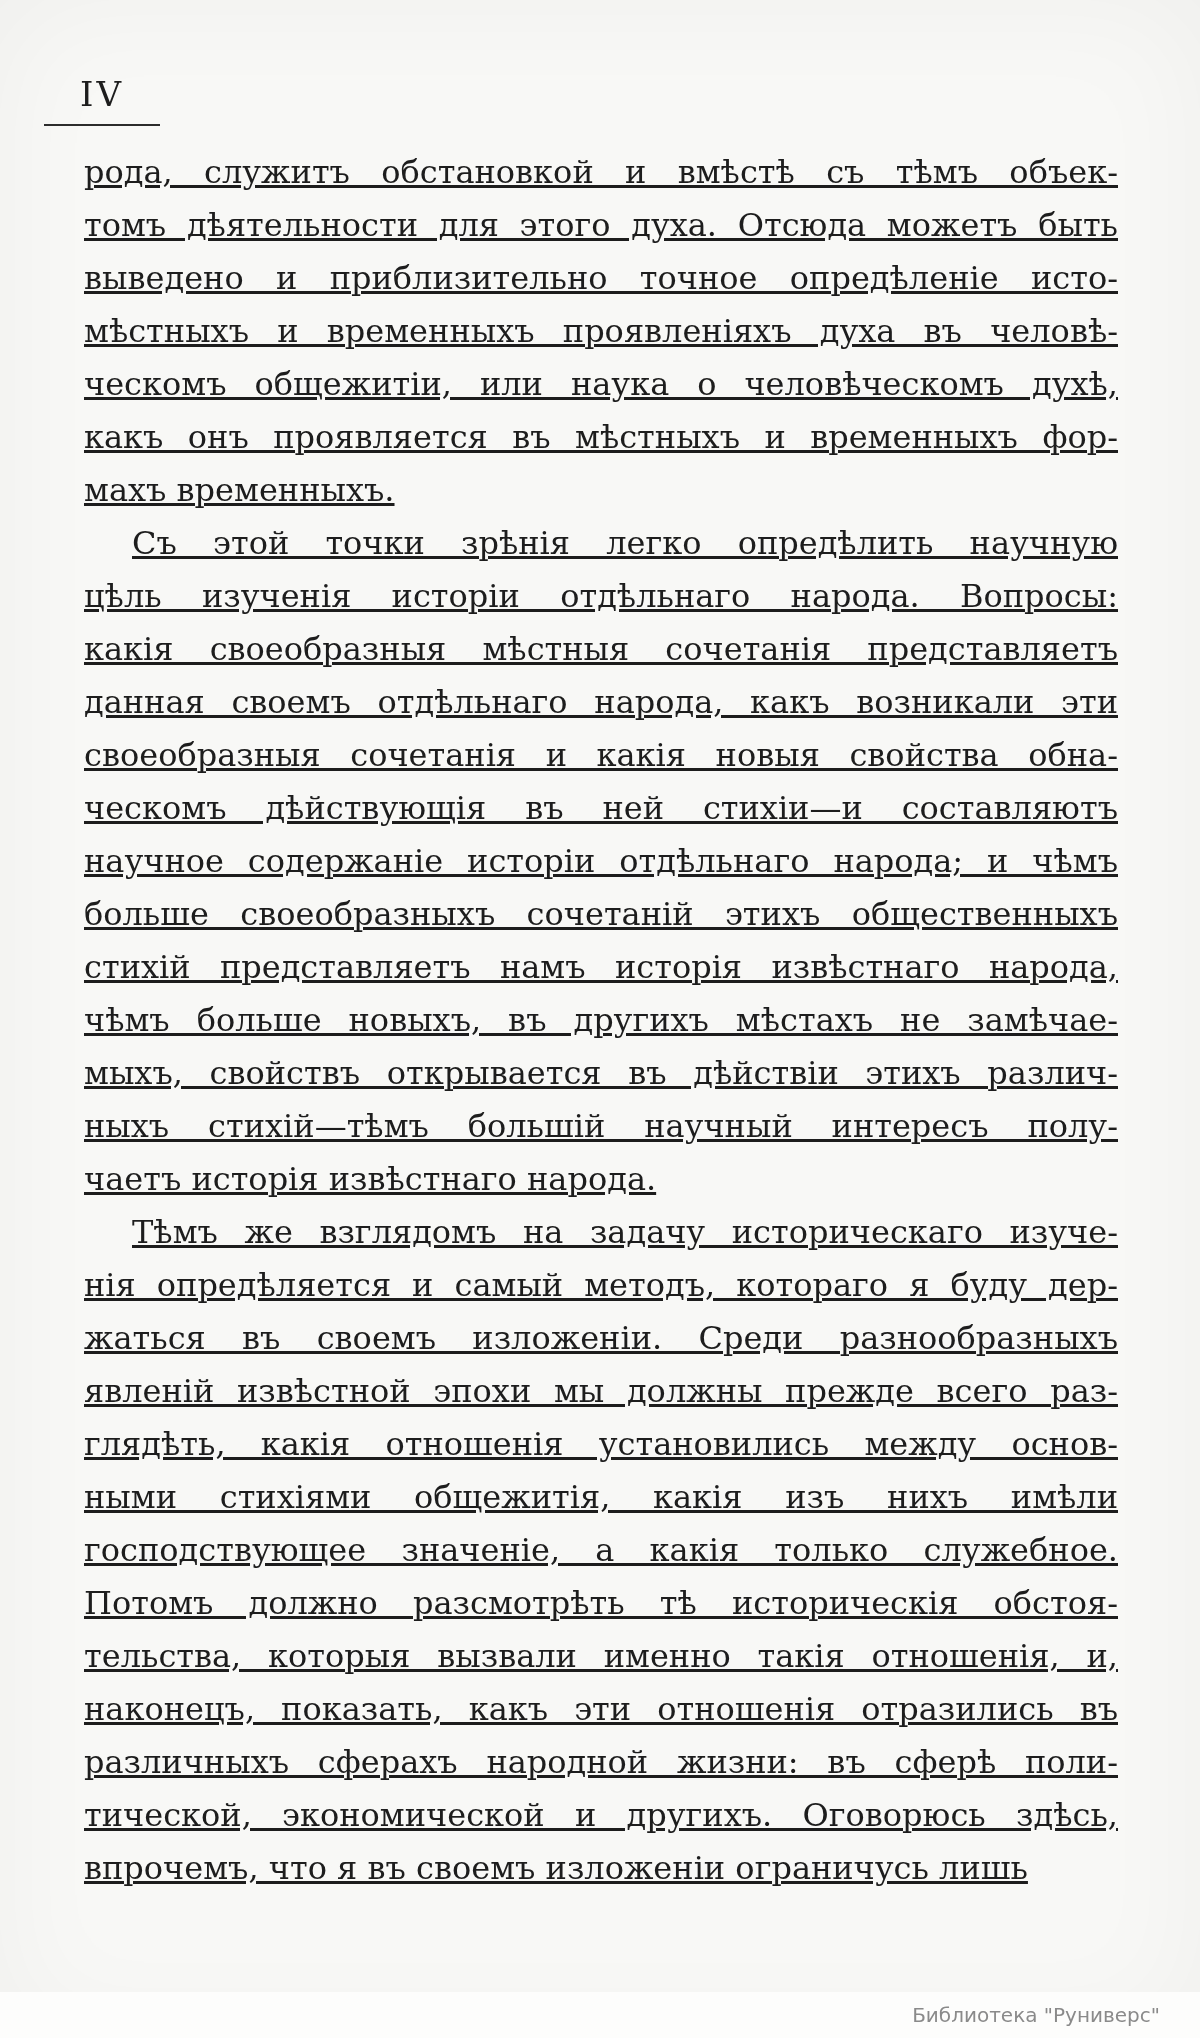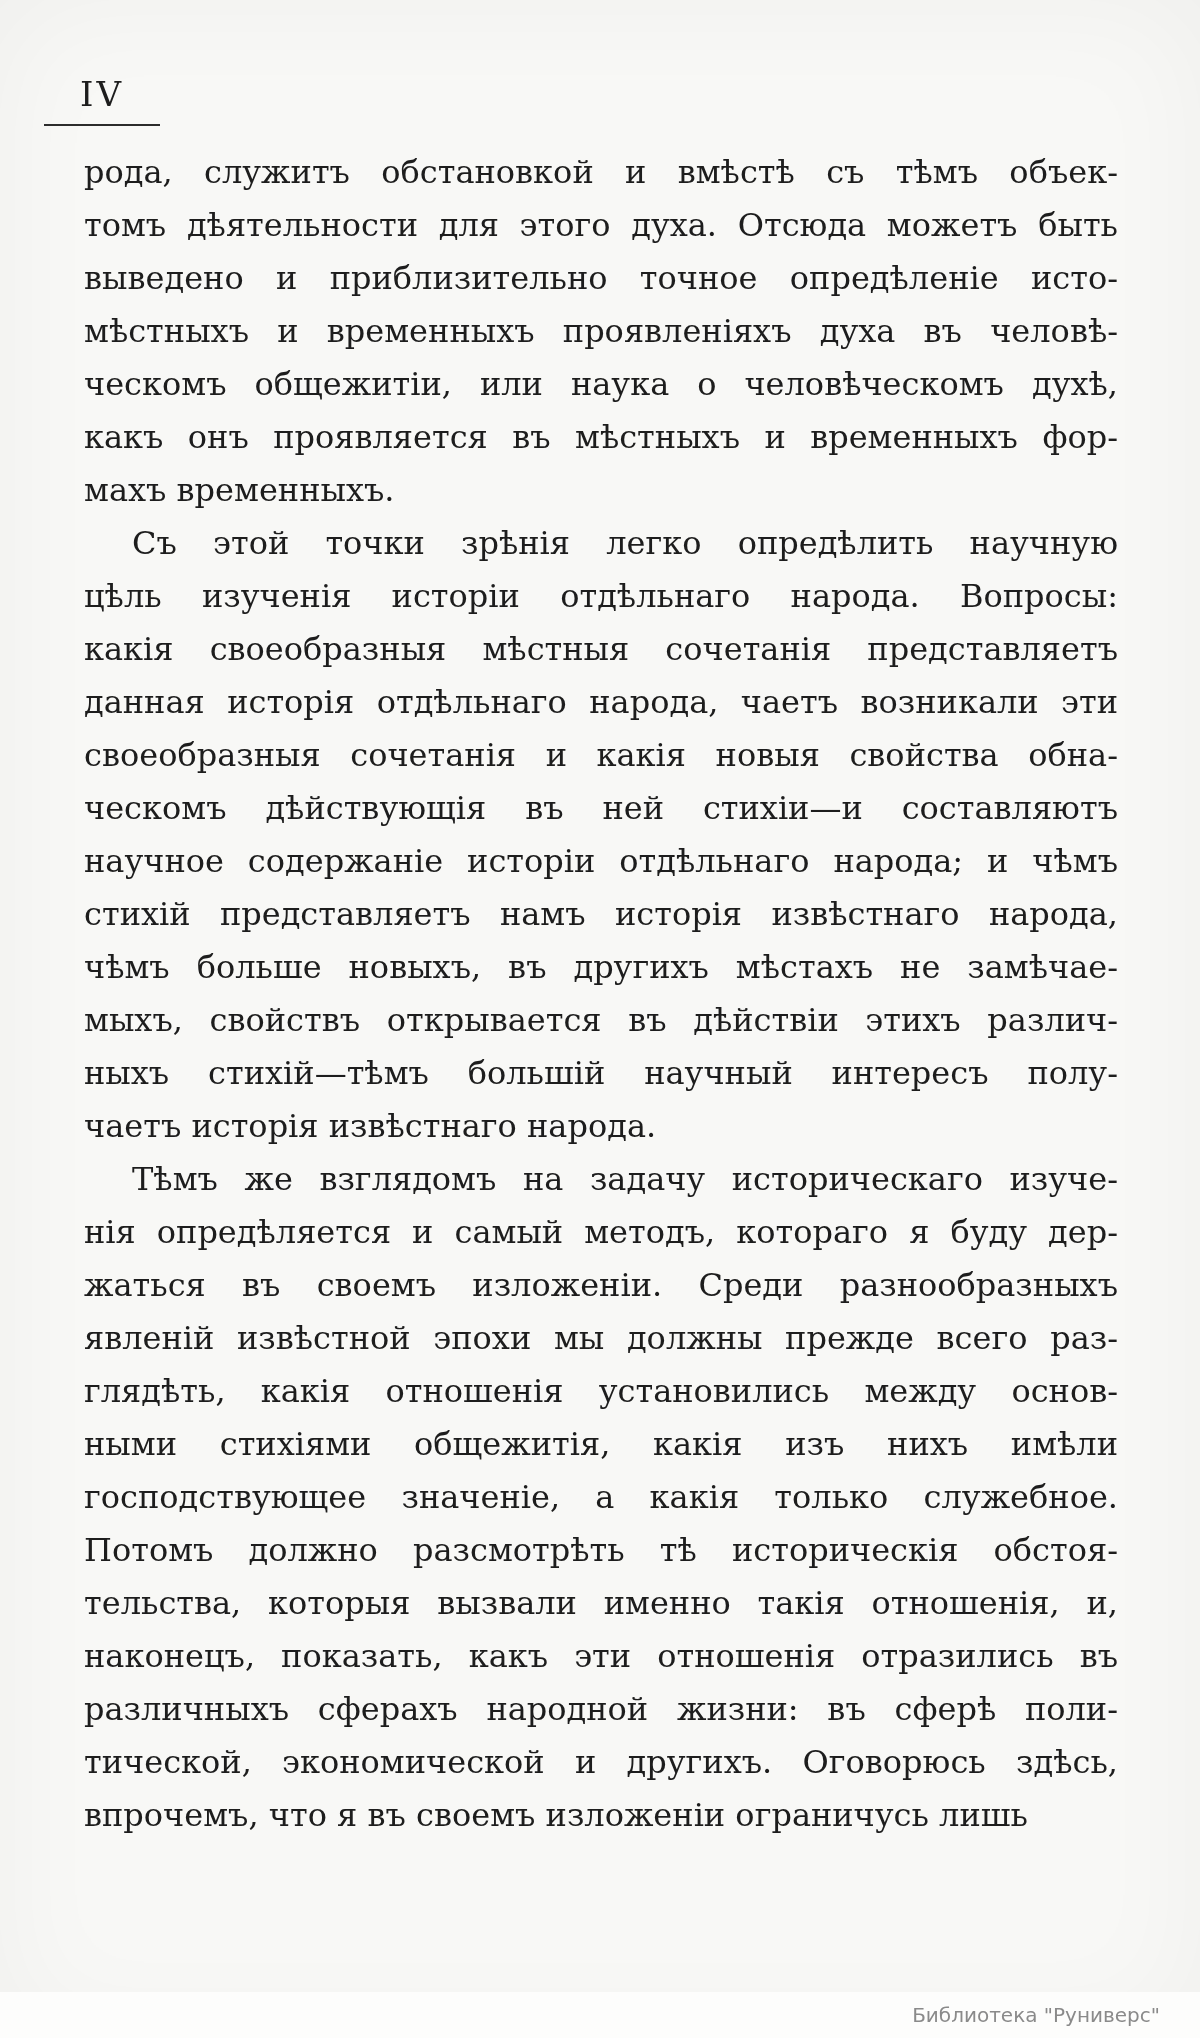--- a/index.html
+++ b/index.html
@@ -31,21 +31,21 @@
     border-bottom: 2px solid #2c2c2c;
   }
   .body-text {
     position: absolute;
     top: 146px;
     left: 84px;
     right: 82px;
     font-size: 32px;
     line-height: 53px;
   }
-  .paragraph { margin: 0; }
+  .paragraph { margin: 0; text-decoration: underline; }
   .line {
     text-align: justify;
     text-align-last: justify;
   }
   .line.last {
     text-align: left;
     text-align-last: left;
   }
   .line.indent {
     padding-left: 48px;
@@ -81,24 +81,25 @@
         <div class="line">выведено и приблизительно точное опредѣленіе исто-</div>
         <div class="line">мѣстныхъ и временныхъ проявленіяхъ духа въ человѣ-</div>
         <div class="line">ческомъ общежитіи, или наука о человѣческомъ духѣ,</div>
         <div class="line">какъ онъ проявляется въ мѣстныхъ и временныхъ фор-</div>
         <div class="line last">махъ временныхъ.</div>
       </div>
       <div class="paragraph">
         <div class="line indent">Съ этой точки зрѣнія легко опредѣлить научную</div>
         <div class="line">цѣль изученія исторіи отдѣльнаго народа. Вопросы:</div>
         <div class="line">какія своеобразныя мѣстныя сочетанія представляетъ</div>
-        <div class="line">данная исторія отдѣльнаго народа, чаетъ возникали эти</div>
+        <div class="line">данная своемъ отдѣльнаго народа, какъ возникали эти</div>
         <div class="line">своеобразныя сочетанія и какія новыя свойства обна-</div>
         <div class="line">ческомъ дѣйствующія въ ней стихіи—и составляютъ</div>
         <div class="line">научное содержаніе исторіи отдѣльнаго народа; и чѣмъ</div>
+        <div class="line">больше своеобразныхъ сочетаній этихъ общественныхъ</div>
         <div class="line">стихій представляетъ намъ исторія извѣстнаго народа,</div>
         <div class="line">чѣмъ больше новыхъ, въ другихъ мѣстахъ не замѣчае-</div>
         <div class="line">мыхъ, свойствъ открывается въ дѣйствіи этихъ различ-</div>
         <div class="line">ныхъ стихій—тѣмъ большій научный интересъ полу-</div>
         <div class="line last">чаетъ исторія извѣстнаго народа.</div>
       </div>
       <div class="paragraph">
         <div class="line indent">Тѣмъ же взглядомъ на задачу историческаго изуче-</div>
         <div class="line">нія опредѣляется и самый методъ, котораго я буду дер-</div>
         <div class="line">жаться въ своемъ изложеніи. Среди разнообразныхъ</div>

